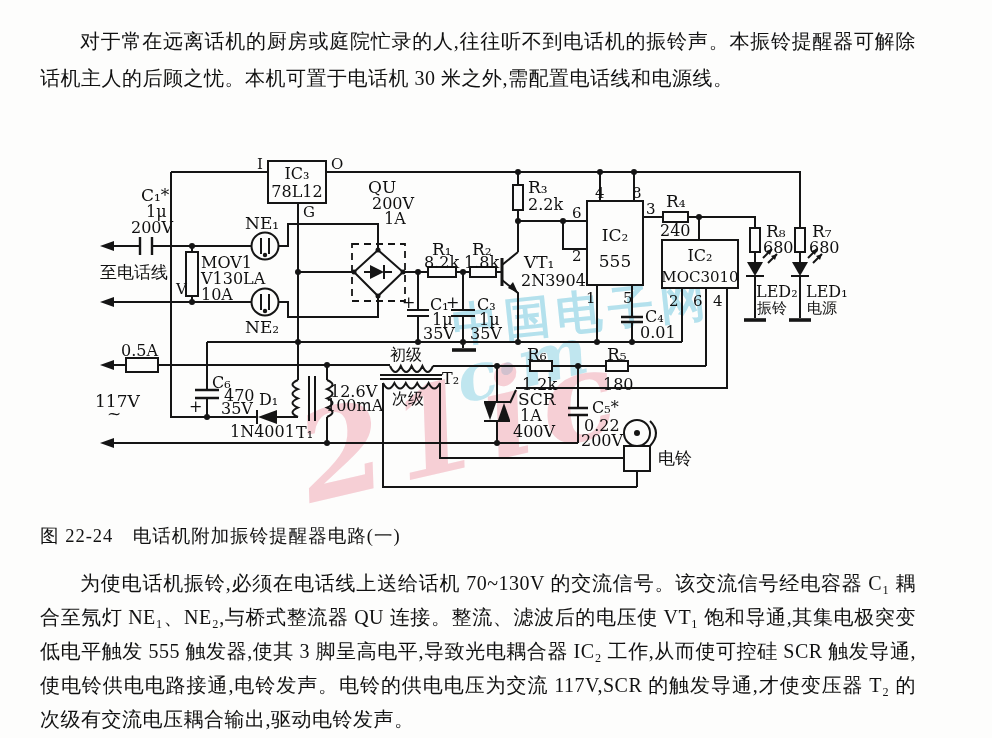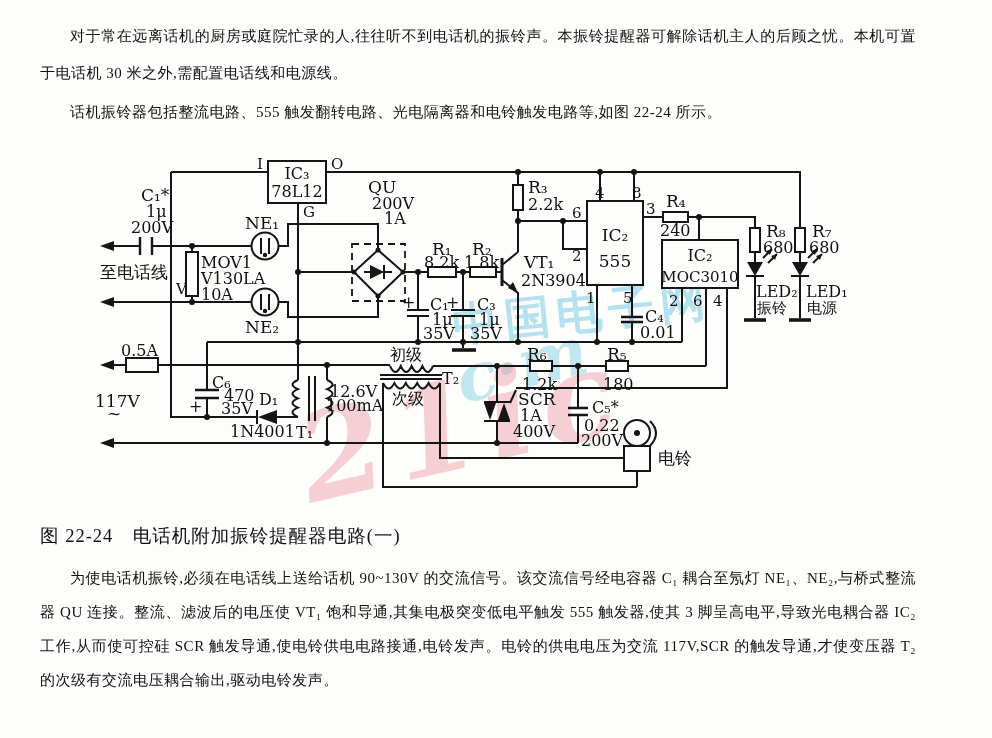--- a/index.html
+++ b/index.html
@@ -1,18 +1,18 @@
 <!DOCTYPE html>
 <html><head>
 <meta charset="utf-8">
 <style>
   html,body{margin:0;padding:0;background:#f4f4f2;}
   #page{position:relative;width:992px;height:738px;background:#fdfdfc;overflow:hidden;
         font-family:"Liberation Serif","DejaVu Serif",serif;color:#111;}
-  .para{position:absolute;left:40px;width:876px;font-size:15px;line-height:37px;
+  .para{position:absolute;left:40px;width:876px;font-size:20px;line-height:37px;
         text-align:justify;text-indent:2em;letter-spacing:.5px;}
   .para.bottom{line-height:34px;}
   #caption{position:absolute;left:40px;width:876px;top:523px;text-align:left;
            font-size:18.5px;letter-spacing:1px;}
   .wm{position:absolute;pointer-events:none;white-space:nowrap;}
   #wm-cn{left:452px;top:282px;font-size:46px;letter-spacing:6px;font-weight:bold;
          color:rgba(108,198,221,.50);transform:rotate(-6deg);font-family:"DejaVu Sans",sans-serif;}
   #wm-cm{left:455px;top:326px;font-size:66px;font-style:italic;font-weight:bold;
          color:rgba(108,198,221,.42);transform:rotate(-14deg);font-family:"DejaVu Serif",serif;}
   #wm-site{left:296px;top:352px;font-size:122px;font-style:italic;font-weight:bold;
@@ -29,21 +29,20 @@
 </head>
 <body>
 
 <div id="page">
 
   <div class="wm" id="wm-cn">中国电子网</div>
   <div class="wm" id="wm-cm">c·m</div>
   <div class="wm" id="wm-site">21ic</div>
 
   <p class="para" style="top:3px;">对于常在远离话机的厨房或庭院忙录的人,往往听不到电话机的振铃声。本振铃提醒器可解除话机主人的后顾之忧。本机可置于电话机 30 米之外,需配置电话线和电源线。</p>
-  <p class="para" style="top:79px;">话机振铃器包括整流电路、555 触发翻转电路、光电隔离器和电铃触发电路等,如图 22-24 所示。</p>
 
   <svg width="992" height="520" viewBox="0 0 992 520">
 
     <g class="blk">
       <polygon points="100,246 114,241 114,251"></polygon>
       <polygon points="100,302 114,297 114,307"></polygon>
       <polygon points="100,365 114,360 114,370"></polygon>
       <polygon points="100,443 114,438 114,448"></polygon>
     </g>
 
@@ -328,15 +327,15 @@
         <text x="607" y="360" font-size="17">R₅</text>
         <text x="603" y="390" font-size="16">180</text>
         <text x="592" y="413" font-size="16">C₅*</text>
         <text x="584" y="431" font-size="16">0.22</text>
         <text x="581" y="446" font-size="16">200V</text>
         <text x="658" y="464" font-size="17">电铃</text>
       </g>
   </svg>
 
   <div id="caption">图 22-24　电话机附加振铃提醒器电路(一)</div>
-  <p class="para bottom" style="top:546px;">为使电话机振铃,必须在电话线上送给话机 90~130V 的交流信号。该交流信号经电容器 C₁ 耦合至氖灯 NE₁、NE₂,与桥式整流器 QU 连接。整流、滤波后的电压使 VT₁ 饱和导通,其集电极突变低电平触发 555 触发器,使其 3 脚呈高电平,导致光电耦合器 IC₂ 工作,从而使可控硅 SCR 触发导通,使电铃供电电路接通,电铃发声。电铃的供电电压为交流 117V,SCR 的触发导通,才使变压器 T₂ 的次级有交流电压耦合输出,驱动电铃发声。</p>
+  <p class="para bottom" style="top:546px;">为使电话机振铃,必须在电话线上送给话机 70~130V 的交流信号。该交流信号经电容器 C₁ 耦合至氖灯 NE₁、NE₂,与桥式整流器 QU 连接。整流、滤波后的电压使 VT₁ 饱和导通,其集电极突变低电平触发 555 触发器,使其 3 脚呈高电平,导致光电耦合器 IC₂ 工作,从而使可控硅 SCR 触发导通,使电铃供电电路接通,电铃发声。电铃的供电电压为交流 117V,SCR 的触发导通,才使变压器 T₂ 的次级有交流电压耦合输出,驱动电铃发声。</p>
 
 </div>
 
 </body></html>

